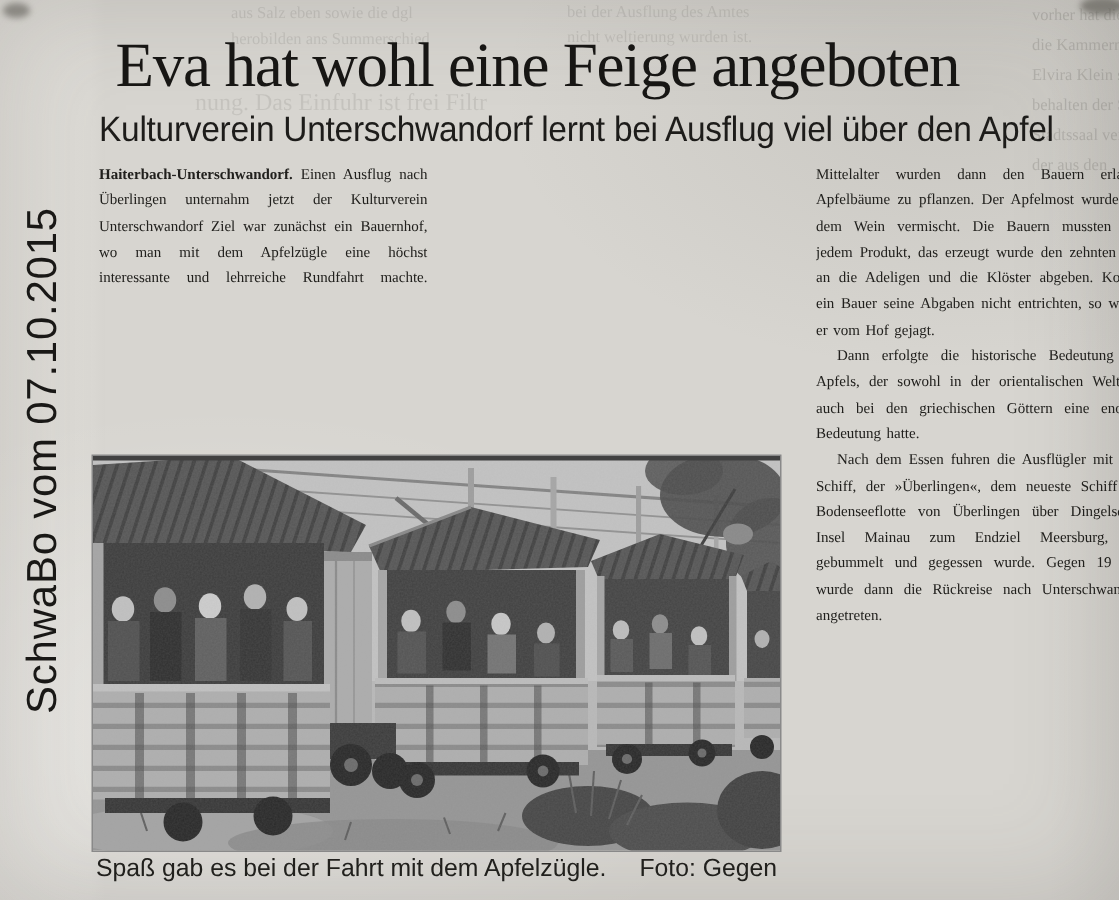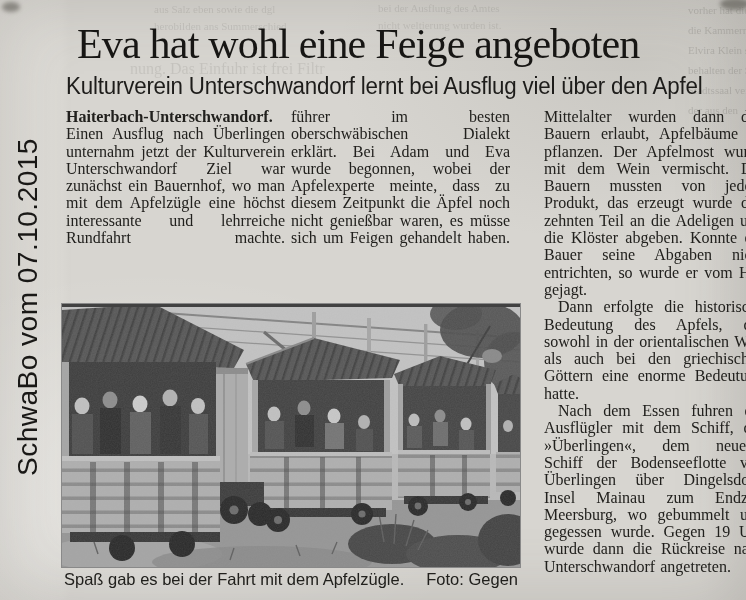--- a/index.html
+++ b/index.html
@@ -38,21 +38,21 @@
     position:absolute;left:77px;top:22px;width:672px;z-index:2;
     font-size:42px;font-weight:normal;letter-spacing:-.8px;line-height:1.05;color:#171614;
   }
   .subheadline{
     position:absolute;left:66px;top:73px;width:700px;z-index:2;
     font-family:"Liberation Sans","DejaVu Sans",sans-serif;font-size:23.5px;color:#1d1c1a;
     transform:scaleX(.95);transform-origin:0 0;letter-spacing:-.2px;white-space:nowrap;
   }
   
   .col{position:absolute;top:108px;width:219px;z-index:2;overflow:hidden;
-       font-size:16px;line-height:17.3px;text-align:justify;color:#21201d;}
+       font-size:10px;line-height:17.3px;text-align:justify;color:#21201d;}
   .col p{margin:0;hyphens:auto;-webkit-hyphens:auto;word-spacing:1.2px;}
   .col p.cont{text-align-last:justify;}
   .col p.indent{text-indent:14px;}
   .col1{left:66px;height:197px;}
   .col2{left:291px;height:197px;}
   .col3{left:516px;width:220px;height:487px;margin-left:28px;}
   .lead{font-weight:bold;}
   
   .photo{
     position:absolute;left:62px;top:304px;width:458px;height:263px;margin:0;z-index:2;
@@ -95,21 +95,20 @@
   <div class="vlabel">SchwaBo vom 07.10.2015</div>
 
   <h1 class="headline" style="margin:0;">Eva hat wohl eine Feige angeboten</h1>
   <h2 class="subheadline" style="margin:0;font-weight:normal;">Kulturverein Unterschwandorf lernt bei Ausflug viel über den Apfel</h2>
 
   <div class="col col1">
     <p class="cont"><span class="lead">Haiterbach-Unterschwandorf.</span> <span>Einen Ausflug nach Überlingen unternahm jetzt der Kulturverein Unterschwandorf Ziel war zunächst ein Bauernhof, wo man mit dem Apfelzügle eine höchst interessante und lehrreiche Rundfahrt machte.</span></p>
   </div>
 
   <div class="col col2">
-    <p class="cont">führer im besten oberschwäbischen Dialekt erklärt. Bei Adam und Eva wurde begonnen, wobei der Apfelexperte meinte, dass zu diesem Zeitpunkt die Äpfel noch nicht genießbar waren, es müsse sich um Feigen gehandelt haben.</p>
   </div>
 
   <div class="col col3">
     <p>Mittelalter wurden dann den Bauern erlaubt, Apfelbäume zu pflanzen. Der Apfelmost wurde mit dem Wein vermischt. Die Bauern mussten von jedem Produkt, das erzeugt wurde den zehnten Teil an die Adeligen und die Klöster abgeben. Konnte ein Bauer seine Abgaben nicht entrichten, so wurde er vom Hof gejagt.</p>
     <p class="indent">Dann erfolgte die historische Bedeutung des Apfels, der sowohl in der orientalischen Welt als auch bei den griechischen Göttern eine enorme Bedeutung hatte.</p>
     <p class="indent">Nach dem Essen fuhren die Ausflügler mit dem Schiff, der »Überlingen«, dem neueste Schiff der Bodenseeflotte von Überlingen über Dingelsdorf, Insel Mainau zum Endziel Meersburg, wo gebummelt und gegessen wurde. Gegen 19 Uhr wurde dann die Rückreise nach Unterschwandorf angetreten.</p>
   </div>
 
   <figure class="photo">
     <svg viewBox="0 0 458 263" width="458" height="263">

